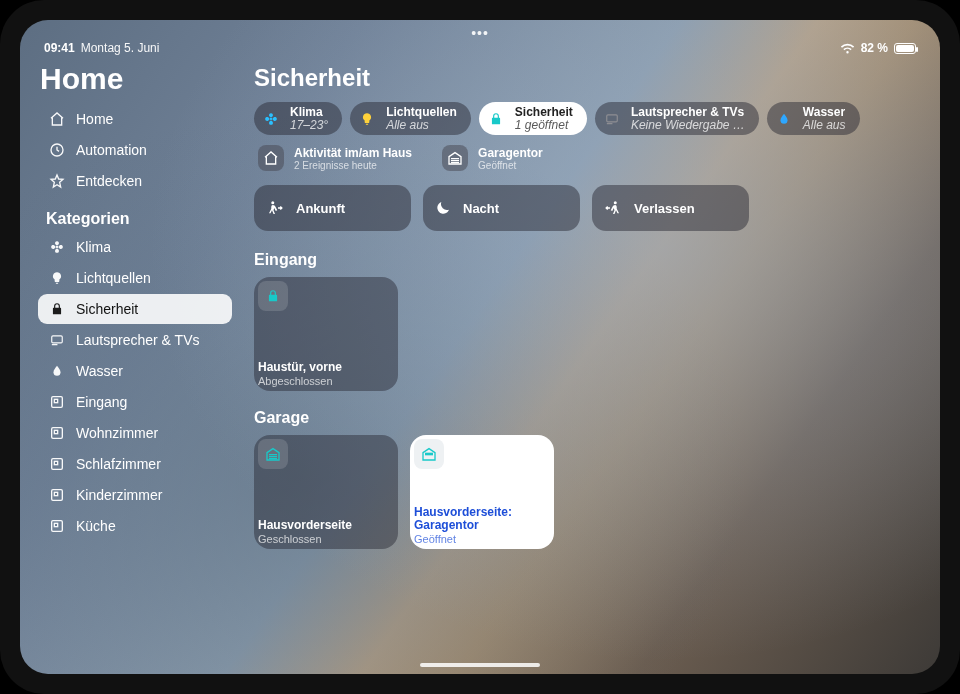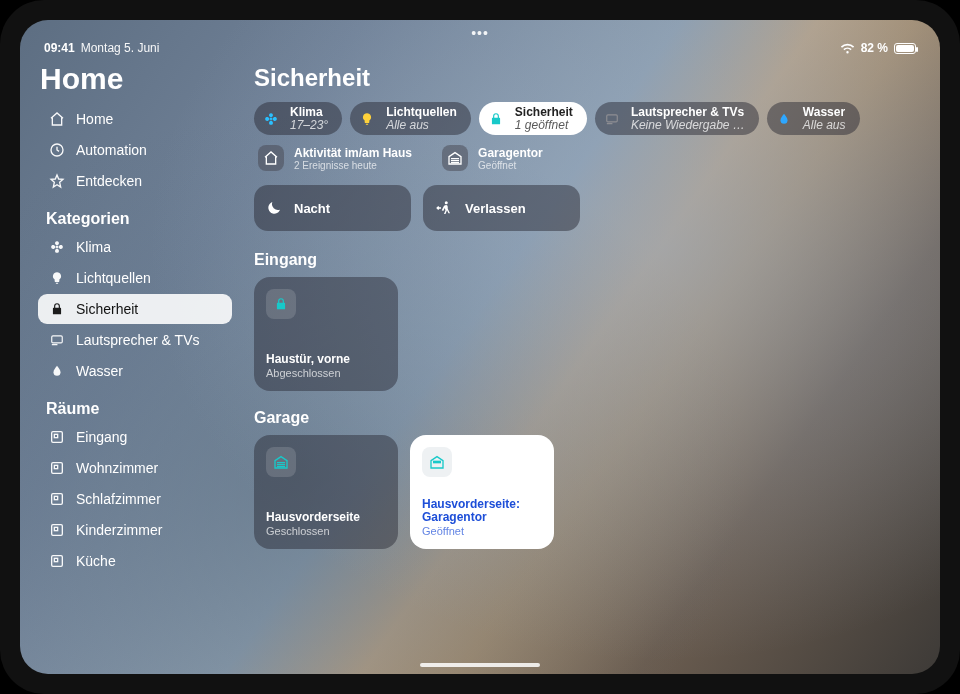--- a/index.html
+++ b/index.html
@@ -32,21 +32,21 @@
   .pill .ptxt .t2 { font-size:12px; opacity:0.75;font-style:italic;}
   .status-row { display:flex; gap:30px; margin: 4px 0 14px 4px;}
   .status-chip { display:flex; align-items:center; gap:10px; cursor:pointer;}
   .status-chip .sic { width:26px; height:26px; border-radius:8px; background: rgba(70,70,80,0.5); display:flex; align-items:center; justify-content:center;}
   .status-chip .stx .l1 { font-size:12px; font-weight:600;}
   .status-chip .stx .l2 { font-size:10px; opacity:0.7;}
   .scene-row { display:flex; gap:12px; margin-bottom:20px;}
   .scene { width:157px; height:46px; background: rgba(40,40,50,0.48); border-radius:14px; display:flex; align-items:center; gap:12px; padding:0 12px; cursor:pointer; font-size:13px; font-weight:600;}
   .group-head { font-size:16px; font-weight:700; margin: 4px 0 8px 0;}
   .tiles { display:flex; gap:12px; margin-bottom:18px;}
-  .tile { width:144px; height:114px; border-radius:16px; padding:12px; display:flex; flex-direction:column; justify-content:space-between; background: rgba(40,40,50,0.46); cursor:pointer;}
+  .tile { width:144px; height:114px; border-radius:16px; padding:4px; display:flex; flex-direction:column; justify-content:space-between; background: rgba(40,40,50,0.46); cursor:pointer;}
   .tile.light { background:#fff; color:#1d4ed8;}
   .tile .ticon { width:30px; height:30px; border-radius:8px; background: rgba(255,255,255,0.14); display:flex; align-items:center; justify-content:center;}
   .tile.light .ticon { background:#eef1f3;}
   .tile .tl1 { font-size:12px; font-weight:700; line-height:1.15;}
   .tile .tl2 { font-size:11px; opacity:0.7; font-weight:500;}
   .homebar { position:absolute; bottom:7px; left:50%; transform:translateX(-50%); width:120px; height:4px; border-radius:3px; background: rgba(255,255,255,0.85);}
   svg { display:block; }
   .battery { display:inline-flex; align-items:center; gap:3px;}
   .battery .shell { width:22px; height:11px; border:1px solid #fff; border-radius:3px; position:relative;}
   .battery .shell::after{content:""; position:absolute; right:-3px; top:3px; width:2px; height:5px; background:#fff; border-radius:1px;}
@@ -149,21 +149,20 @@
      </div>
             <div class="side-item ">
        <span class="ic">
                 <svg width="14" height="14" viewBox="0 0 24 24">
                   <path fill="#fff" d="M12 3c4 5 6 8 6 11a6 6 0 0 1-12 0c0-3 2-6 6-11z"></path>
                 </svg>
               </span>
        <span>Wasser</span>
      </div>
           </div>
-        <div class="section-head">Räume</div>
         <div id="room-list">
             <div class="side-item">
        <span class="ic">
                 <svg width="16" height="16" viewBox="0 0 24 24">
                   <rect x="4" y="4" width="16" height="16" rx="2" fill="none" stroke="#fff" stroke-width="2"></rect>
                   <rect x="8" y="8" width="5" height="5" fill="none" stroke="#fff" stroke-width="2"></rect>
                 </svg>
               </span>
        <span>Eingang</span>
      </div>
@@ -288,20 +287,30 @@
                   <path stroke="#fff" stroke-width="2" d="M6 13h12M6 16h12M6 19h12"></path>
                 </svg>
               </span>
        <span class="stx">
          <div class="l1">Garagentor</div>
          <div class="l2">Geöffnet</div>
        </span>
      </div>
           </div>
         <div class="scene-row" id="scene-row">
+            <div class="scene">
+       <span>
+                <svg width="18" height="18" viewBox="0 0 24 24">
+                  <circle cx="9" cy="5" r="2" fill="#fff"></circle>
+                  <path fill="#fff" d="M9 8c2 0 3 1 4 3l2 4-2 1-2-4-1 3 2 5h-2l-2-5-2 4H4l3-6V11c0-2 1-3 2-3z"></path>
+                  <path stroke="#fff" stroke-width="2" d="M16 12h5m-2-2 2 2-2 2"></path>
+                </svg>
+              </span>
+       <span>Ankunft</span>
+     </div>
             <div class="scene">
        <span>
                 <svg width="16" height="16" viewBox="0 0 24 24">
                   <path fill="#fff" d="M21 14.5A9 9 0 0 1 9.5 3 9 9 0 1 0 21 14.5z"></path>
                 </svg>
               </span>
        <span>Nacht</span>
      </div>
             <div class="scene">
        <span>

